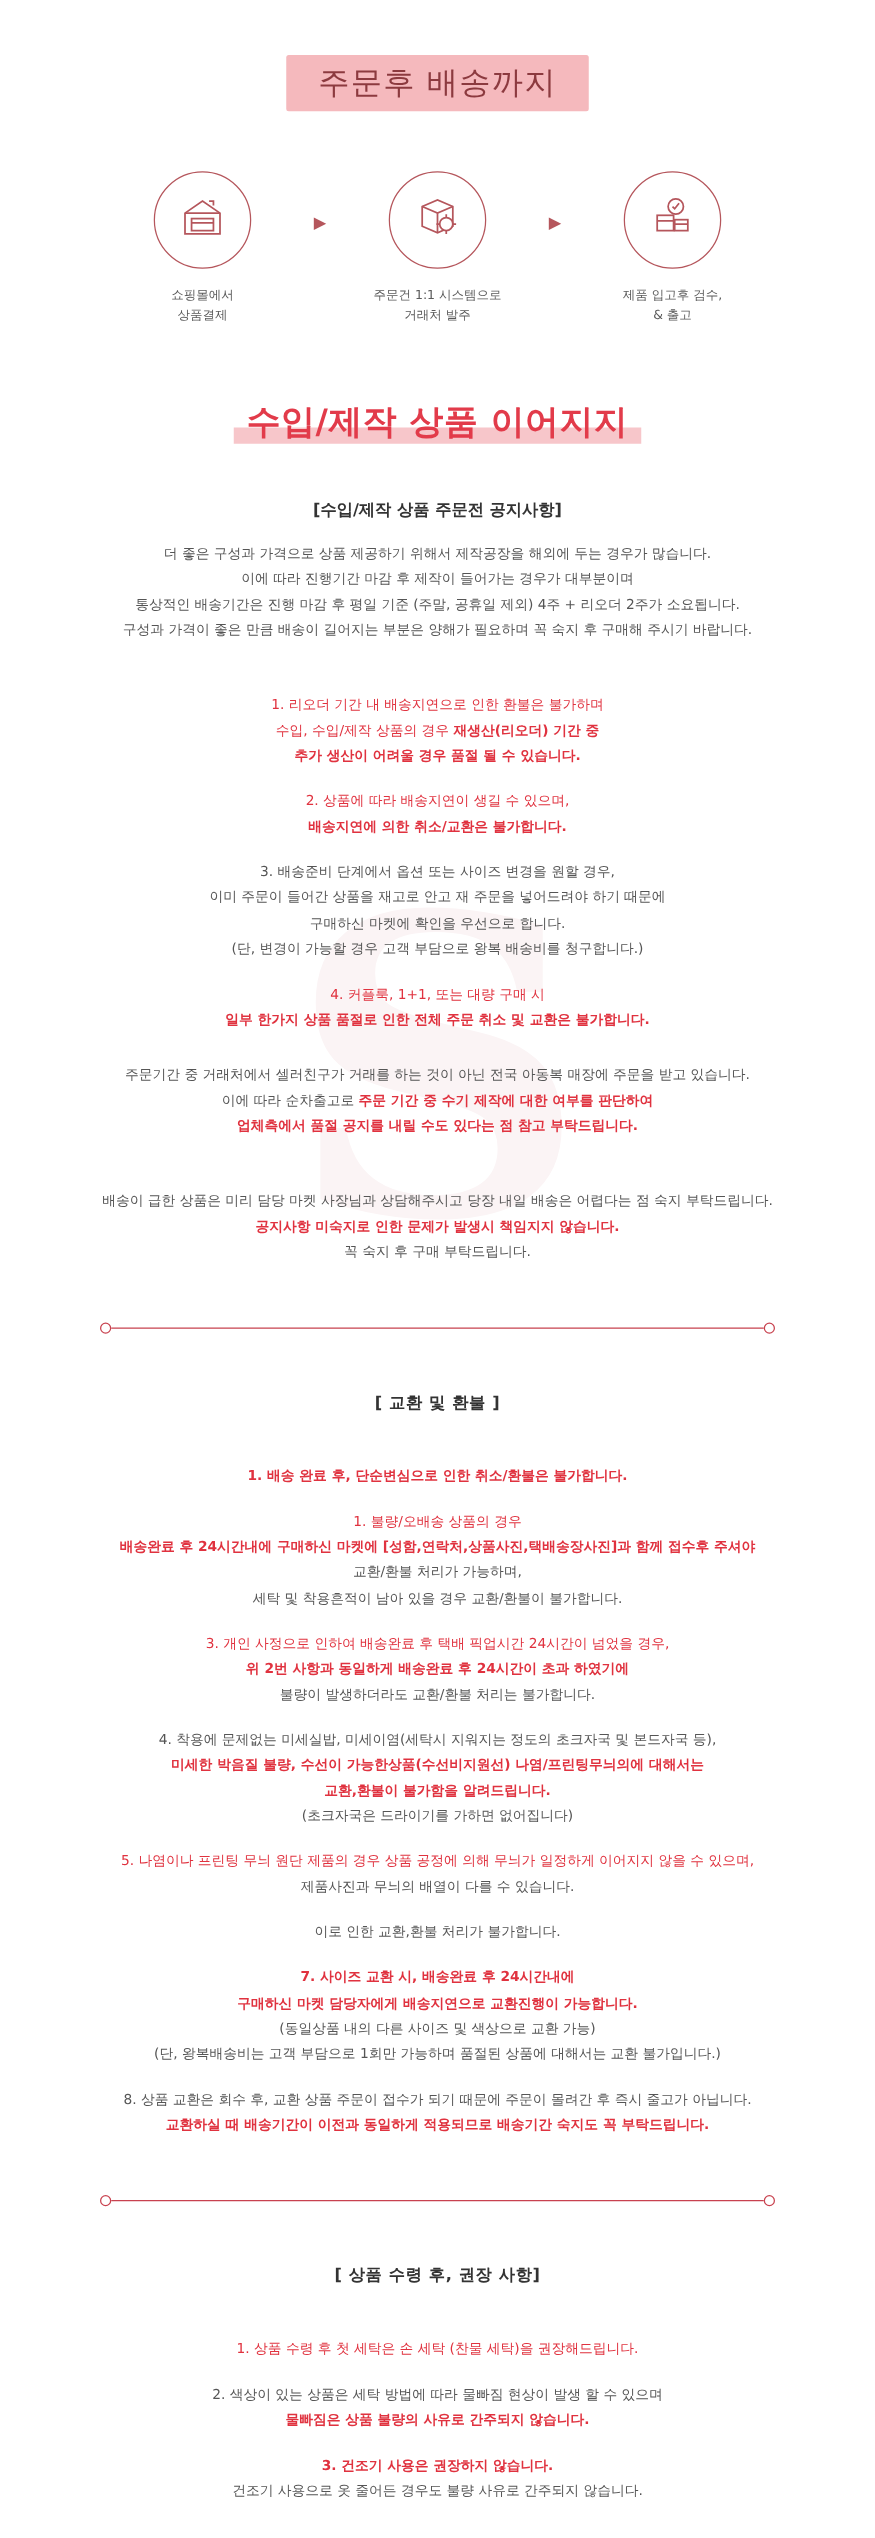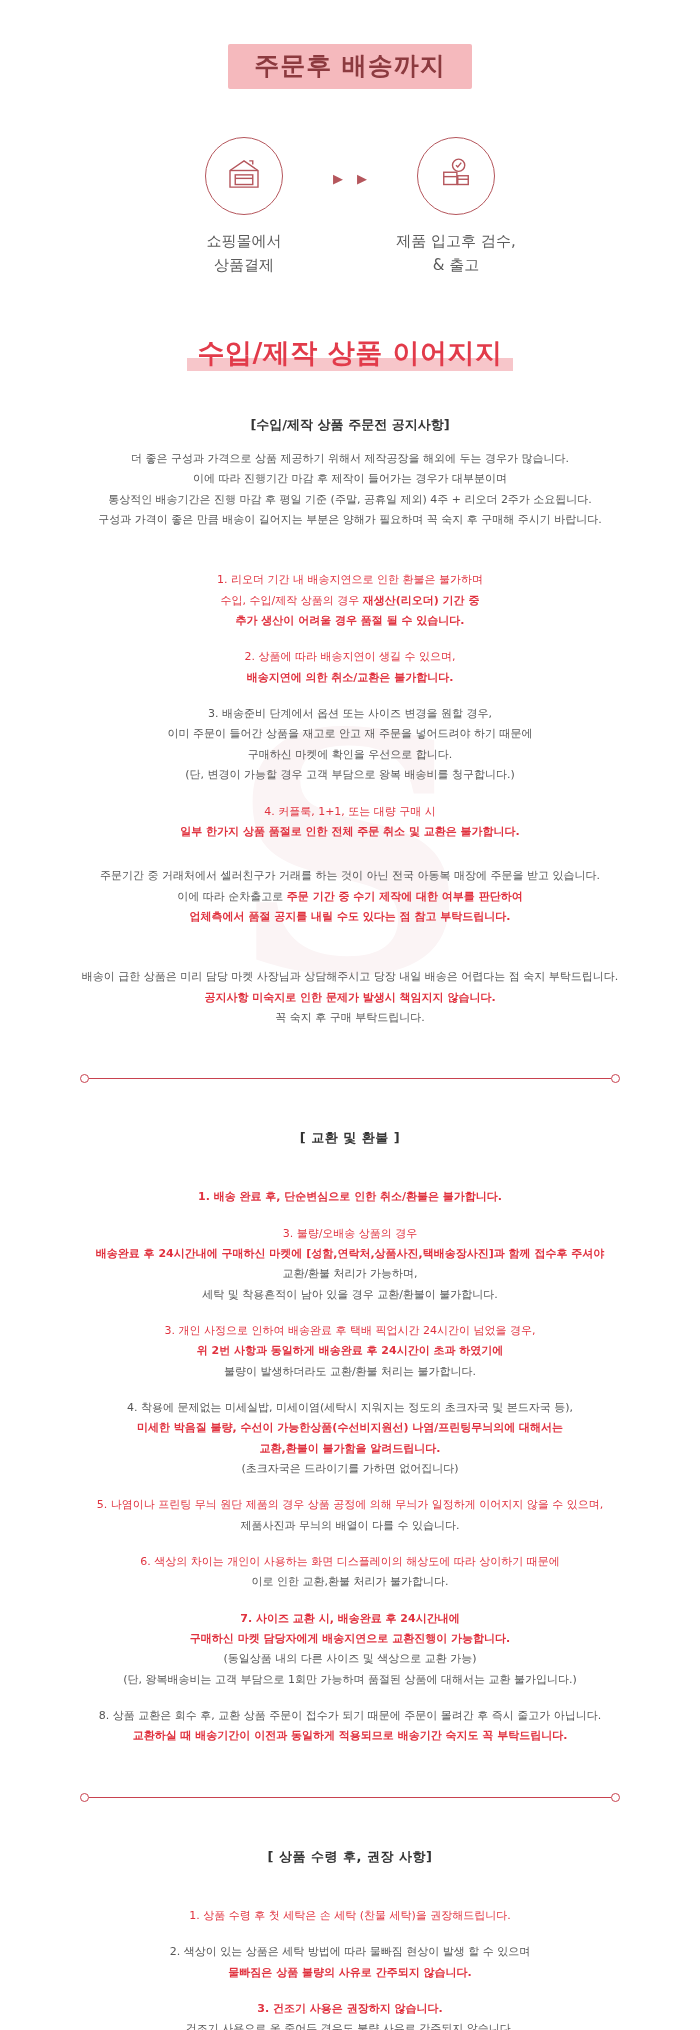--- a/index.html
+++ b/index.html
@@ -39,21 +39,21 @@
     text-align:center;
   }
   .banner{
     display:inline-block;
     background:#f5b9bd;
     padding:5px 26px 7px 26px;
     border-radius:2px;
   }
   .banner-text{
     font-size:25px;
-    font-weight:700;
+    font-weight:400;
     color:#8c3a3f;
     letter-spacing:1px;
     font-family:"DejaVu Sans","Liberation Sans",sans-serif;
   }
 
   
   .steps{
     display:flex;
     justify-content:center;
     align-items:flex-start;
@@ -67,21 +67,21 @@
   .circle{
     width:78px;height:78px;
     border:1.5px solid #b5565c;
     border-radius:50%;
     margin:0 auto;
     display:flex;align-items:center;justify-content:center;
     box-sizing:border-box;
   }
   .step-label{
     margin-top:14px;
-    font-size:15px;
+    font-size:10px;
     line-height:1.6;
     color:#5a5a5a;
     white-space:pre-line;
   }
   .arrow{
     margin-top:34px;
     font-size:13px;
     color:#b5565c;
   }
 
@@ -188,20 +188,35 @@
               <path d="M30 9 L34 9 L34 13"></path>
             </svg>
           </span>
         </div>
         <div class="step-label">쇼핑몰에서
 상품결제</div>
       </div>
 
       <div class="arrow">▶</div>
 
+      <div class="step">
+        <div class="circle">
+          <span>
+            <svg width="42" height="42" viewBox="0 0 48 48" fill="none" stroke="#b5565c" stroke-width="1.6">
+              <path d="M10 14 L24 8 L38 14 L38 32 L24 38 L10 32 Z"></path>
+              <path d="M10 14 L24 20 L38 14"></path>
+              <path d="M24 20 L24 38"></path>
+              <circle cx="32" cy="30" r="6" fill="#fff"></circle>
+              <path d="M32 24 L32 21 M32 39 L32 36 M38 30 L41 30 M23 30 L26 30"></path>
+            </svg>
+          </span>
+        </div>
+        <div class="step-label">주문건 1:1 시스템으로
+거래처 발주</div>
+      </div>
 
       <div class="arrow">▶</div>
 
       <div class="step">
         <div class="circle">
           <span>
             <svg width="42" height="42" viewBox="0 0 48 48" fill="none" stroke="#b5565c" stroke-width="1.6">
               <rect x="10" y="22" width="15" height="14"></rect>
               <path d="M10 27 L25 27"></path>
               <rect x="26" y="26" width="12" height="10"></rect>
@@ -283,21 +298,21 @@
     <div class="block-title">[ 교환 및 환불 ]</div>
     <div class="gap-m"></div>
 
     <div class="section">
 
       <div class="item">
         <p class="para red-b">1. 배송 완료 후, 단순변심으로 인한 취소/환불은 불가합니다.</p>
       </div>
 
       <div class="item">
-        <p class="para red">3. 불량/오배송 상품의 경우</p>
+        <p class="para red">1. 불량/오배송 상품의 경우</p>
         <p class="para red-b">배송완료 후 24시간내에 구매하신 마켓에 [성함,연락처,상품사진,택배송장사진]과 함께 접수후 주셔야</p>
         <p class="para">교환/환불 처리가 가능하며,</p>
         <p class="para">세탁 및 착용흔적이 남아 있을 경우 교환/환불이 불가합니다.</p>
       </div>
 
       <div class="item">
         <p class="para red">3. 개인 사정으로 인하여 배송완료 후 택배 픽업시간 24시간이 넘었을 경우,</p>
         <p class="para red-b">위 2번 사항과 동일하게 배송완료 후 24시간이 초과 하였기에</p>
         <p class="para">불량이 발생하더라도 교환/환불 처리는 불가합니다.</p>
       </div>
@@ -308,21 +323,20 @@
         <p class="para red-b">교환,환불이 불가함을 알려드립니다.</p>
         <p class="para">(초크자국은 드라이기를 가하면 없어집니다)</p>
       </div>
 
       <div class="item">
         <p class="para red">5. 나염이나 프린팅 무늬 원단 제품의 경우 상품 공정에 의해 무늬가 일정하게 이어지지 않을 수 있으며,</p>
         <p class="para">제품사진과 무늬의 배열이 다를 수 있습니다.</p>
       </div>
 
       <div class="item">
-        <p class="para red">6. 색상의 차이는 개인이 사용하는 화면 디스플레이의 해상도에 따라 상이하기 때문에</p>
         <p class="para">이로 인한 교환,환불 처리가 불가합니다.</p>
       </div>
 
       <div class="item">
         <p class="para red-b">7. 사이즈 교환 시, 배송완료 후 24시간내에</p>
         <p class="para red-b">구매하신 마켓 담당자에게 배송지연으로 교환진행이 가능합니다.</p>
         <p class="para">(동일상품 내의 다른 사이즈 및 색상으로 교환 가능)</p>
         <p class="para">(단, 왕복배송비는 고객 부담으로 1회만 가능하며 품절된 상품에 대해서는 교환 불가입니다.)</p>
       </div>
 

